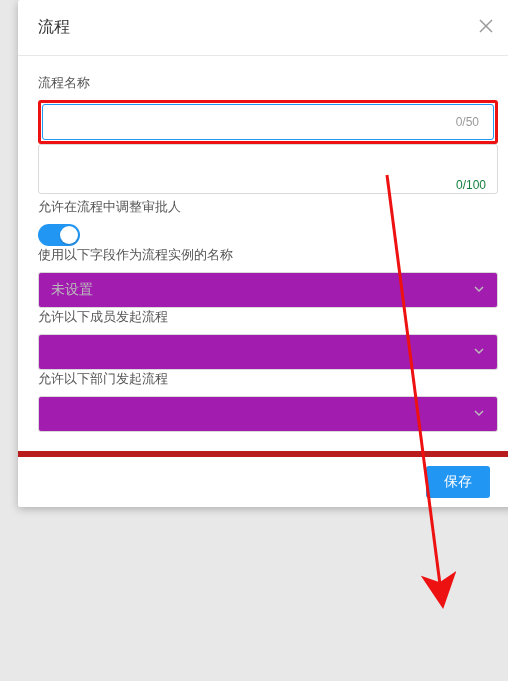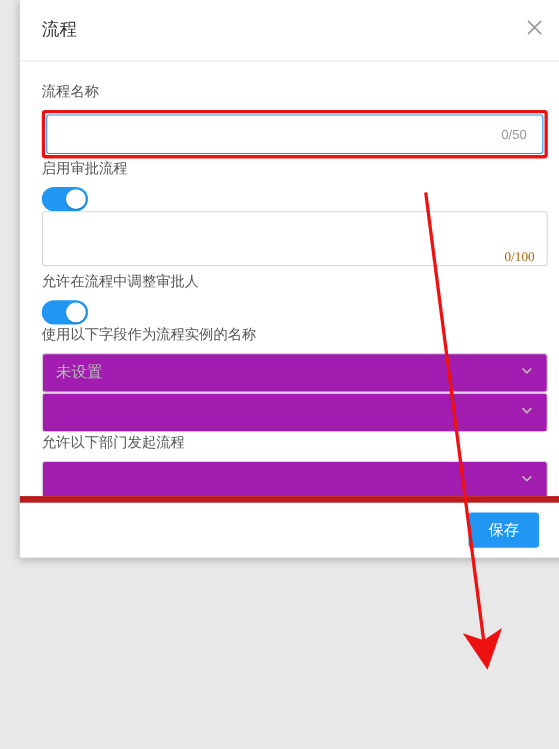--- a/index.html
+++ b/index.html
@@ -40,21 +40,21 @@
   .toggle::after {
     content: ""; position: absolute; width: 18px; height: 18px; background: #fff; border-radius: 50%;
     top: 2px; right: 2px; box-shadow: 0 1px 2px rgba(0,0,0,0.2);
   }
   .textarea-wrap { position: relative; }
   .textarea {
     width: 100%; height: 50px; border: 1px solid #d9d9d9; border-radius: 3px; padding: 8px 12px;
     font-size: 14px; resize: none; outline: none; font-family: inherit;
   }
   .textarea-counter {
-    position: absolute; right: 12px; bottom: 6px; font-size: 12px; color: #a16207; font-family: Liberation Serif, serif;
+    position: absolute; right: 12px; bottom: 6px; font-size: 12px; color: #15803d;
   }
   .select {
     width: 100%; height: 36px; border: 1px solid #d9d9d9; border-radius: 3px;
     display: flex; align-items: center; justify-content: space-between; padding: 0 12px;
     cursor: pointer; background: #a21caf;
   }
   .select-placeholder { font-size: 14px; color: #bbb; }
   .select-value { font-size: 14px; color: #333; }
   .chevron { color: #bbb; }
   .chevron svg { width: 12px; height: 12px; }
@@ -90,24 +90,20 @@
   <div class="modal-body">
 
     <div class="field">
       <label class="field-label">流程名称</label>
       <div class="highlight-wrap input-wrap">
         <input class="text-input" type="text" value="" style="">
         <span class="counter">0/50</span>
       </div>
     </div>
 
-    <div class="field">
-      <label class="field-label">启用审批流程</label>
-      <div class="toggle"></div>
-    </div>
 
     <div class="field">
       <div class="textarea-wrap">
         <textarea class="textarea" style=""></textarea>
         <span class="textarea-counter">0/100</span>
       </div>
     </div>
 
     <div class="field">
       <label class="field-label">允许在流程中调整审批人</label>
@@ -120,20 +116,21 @@
         <span class="select-placeholder">未设置</span>
         <span class="chevron">
           <svg viewBox="0 0 12 12">
               <polyline points="2,4 6,8 10,4" fill="none" stroke="#bbb" stroke-width="1.5"></polyline>
             </svg>
         </span>
       </div>
     </div>
 
     <div class="field">
+      <label class="field-label">允许以下成员发起流程</label>
       <div class="select">
         <span class="select-value"></span>
         <span class="chevron">
           <svg viewBox="0 0 12 12">
               <polyline points="2,4 6,8 10,4" fill="none" stroke="#bbb" stroke-width="1.5"></polyline>
             </svg>
         </span>
       </div>
     </div>
 

